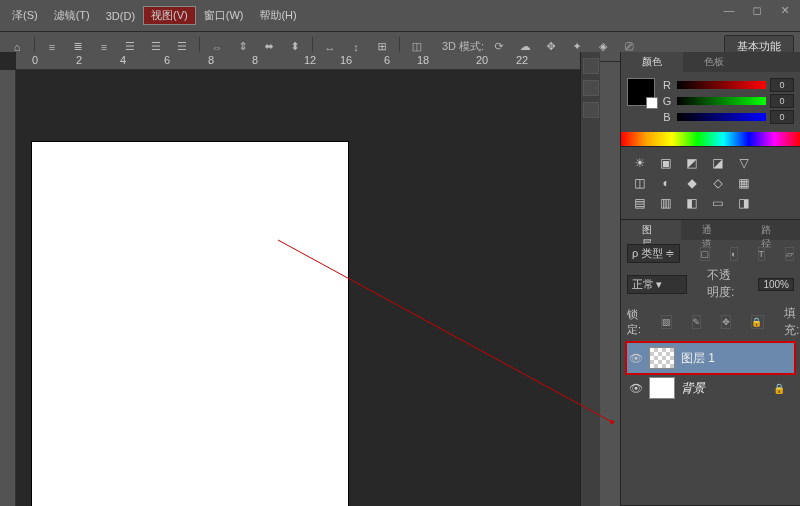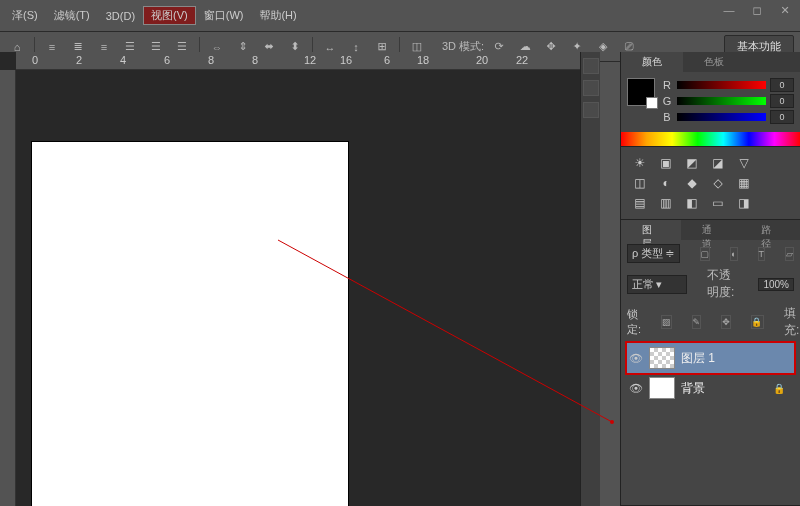--- a/index.html
+++ b/index.html
@@ -223,21 +223,21 @@
       </div>
       <div class="layer-list">
         <div class="layer sel-layer">
           <span class="eye">👁</span>
           <div class="thumb checker"></div>
           <span class="nm">图层 1</span>
         </div>
         <div class="layer">
           <span class="eye">👁</span>
           <div class="thumb"></div>
-          <span class="nm" style="">背景</span>
+          <span class="nm" style="font-style:italic">背景</span>
           <span class="lock">🔒</span>
         </div>
       </div>
     </div>
   </div>
 
 </div>
 
 <svg class="redline" width="800" height="506">
   <line x1="278" y1="178" x2="612" y2="360" stroke="#c00" stroke-width="1"></line>

